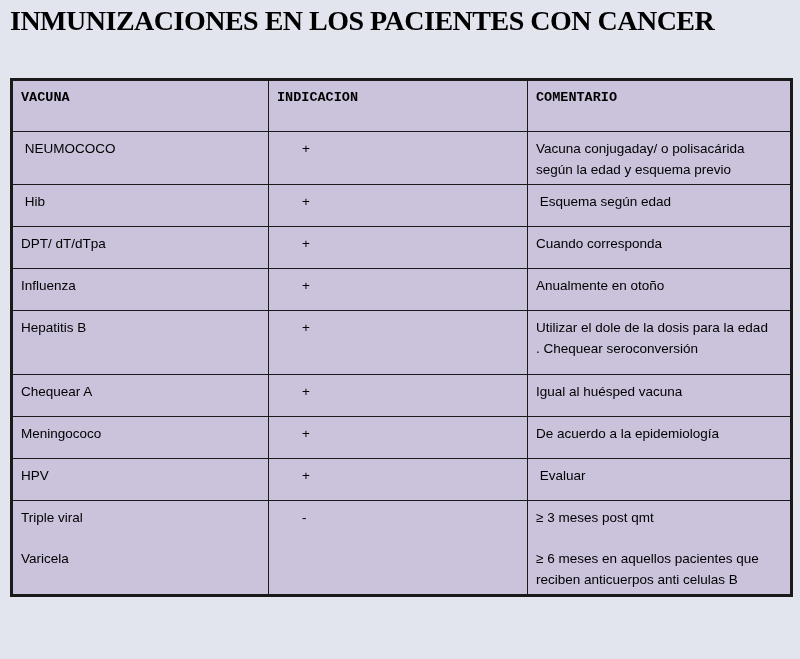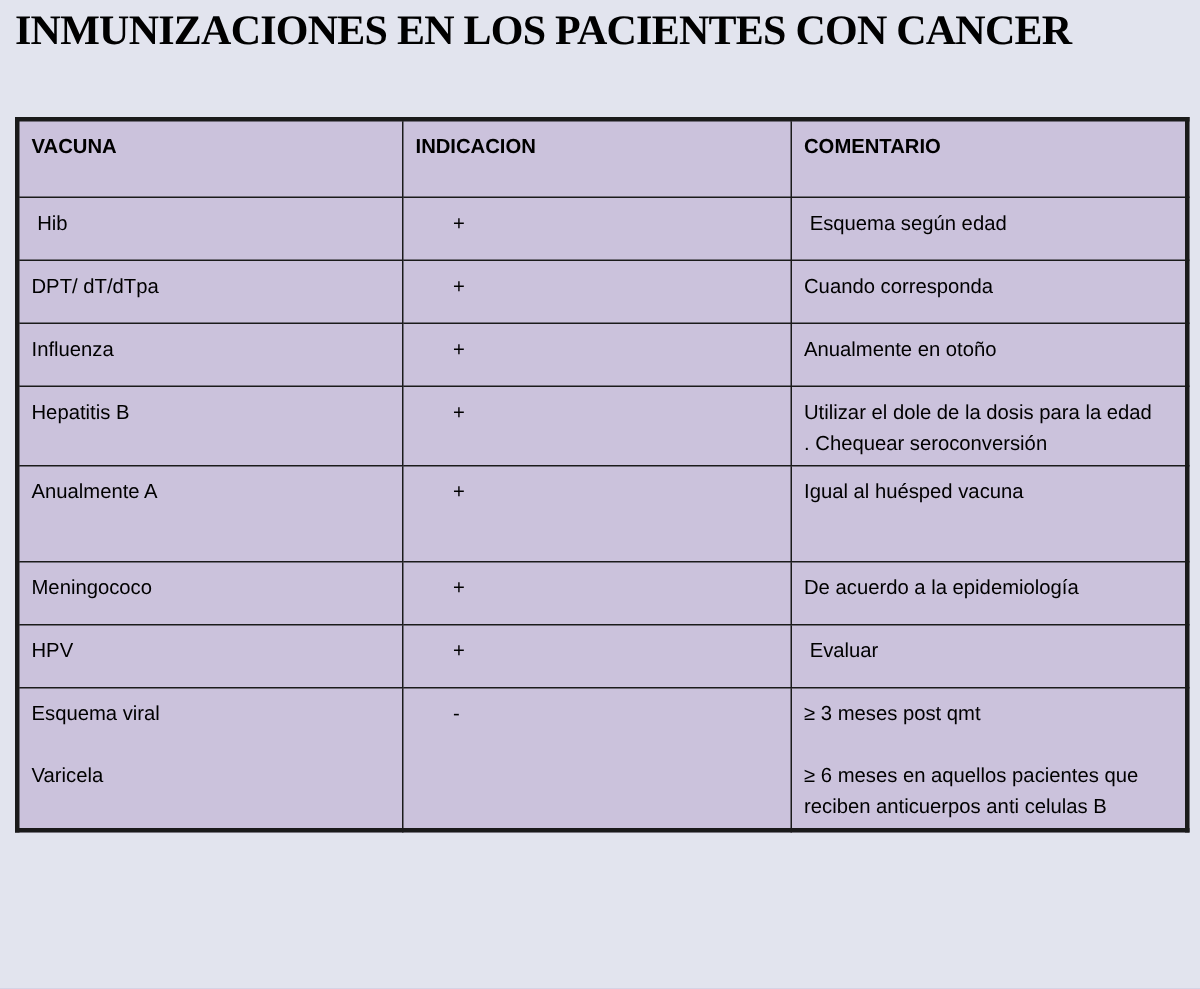--- a/index.html
+++ b/index.html
@@ -42,21 +42,21 @@
   col.c3 { width: 264px; }
   th, td {
     border: 1.5px solid var(--border, #1a1a1a);
     vertical-align: top;
     text-align: left;
     padding: 6px 8px 4px 8px;
     font-size: 13.5px;
     line-height: 21px;
     color: var(--text, #000000);
   }
-  th { font-weight: bold; }
+  th { font-weight: bold; font-family: Liberation Mono, monospace; }
   thead tr { height: 52px; }
   tbody tr { height: 42px; }
   tbody tr:nth-child(5) { height: 64px; }   
   tbody tr:nth-child(10) { height: 77px; }  
   td.indicacion-cell { padding-left: 33px; }
   .line { white-space: pre-wrap; }
   .para + .para { margin-top: 20px; }
 </style>
 </head>
 <body>
@@ -73,20 +73,38 @@
     <tr>
       <th>VACUNA</th>
       <th>INDICACION</th>
       <th>COMENTARIO</th>
     </tr>
   </thead>
   <tbody>
       <tr>
         <td class="vacuna-cell">
           <div class="para">
+            <div class="line"> NEUMOCOCO</div>
+          </div>
+        </td>
+        <td class="indicacion-cell">
+          <div class="para">
+            <div class="line">+</div>
+          </div>
+        </td>
+        <td class="comentario-cell">
+          <div class="para">
+            <div class="line">Vacuna conjugaday/ o polisacárida</div>
+            <div class="line">según la edad y esquema previo</div>
+          </div>
+        </td>
+      </tr>
+      <tr>
+        <td class="vacuna-cell">
+          <div class="para">
             <div class="line"> Hib</div>
           </div>
         </td>
         <td class="indicacion-cell">
           <div class="para">
             <div class="line">+</div>
           </div>
         </td>
         <td class="comentario-cell">
           <div class="para">
@@ -142,21 +160,21 @@
         <td class="comentario-cell">
           <div class="para">
             <div class="line">Utilizar el dole de la dosis para la edad</div>
             <div class="line">. Chequear seroconversión</div>
           </div>
         </td>
       </tr>
       <tr>
         <td class="vacuna-cell">
           <div class="para">
-            <div class="line">Anualmente A</div>
+            <div class="line">Chequear A</div>
           </div>
         </td>
         <td class="indicacion-cell">
           <div class="para">
             <div class="line">+</div>
           </div>
         </td>
         <td class="comentario-cell">
           <div class="para">
             <div class="line">Igual al huésped vacuna</div>
@@ -193,21 +211,21 @@
         </td>
         <td class="comentario-cell">
           <div class="para">
             <div class="line"> Evaluar</div>
           </div>
         </td>
       </tr>
       <tr>
         <td class="vacuna-cell">
           <div class="para">
-            <div class="line">Esquema viral</div>
+            <div class="line">Triple viral</div>
           </div>
           <div class="para">
             <div class="line">Varicela</div>
           </div>
         </td>
         <td class="indicacion-cell">
           <div class="para">
             <div class="line">-</div>
           </div>
         </td>

